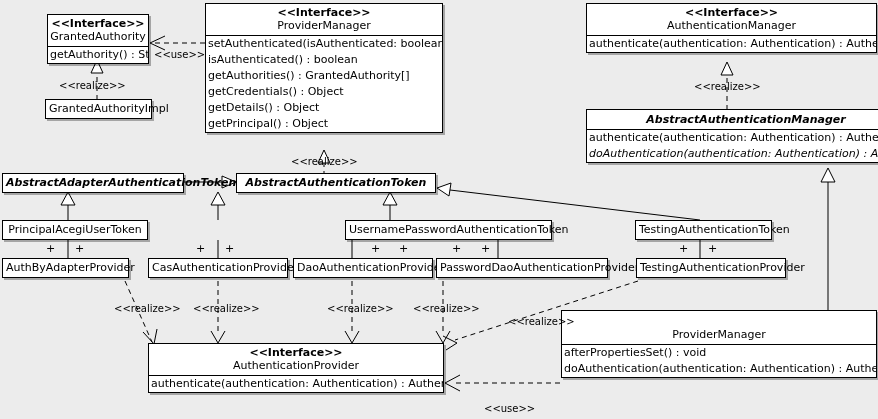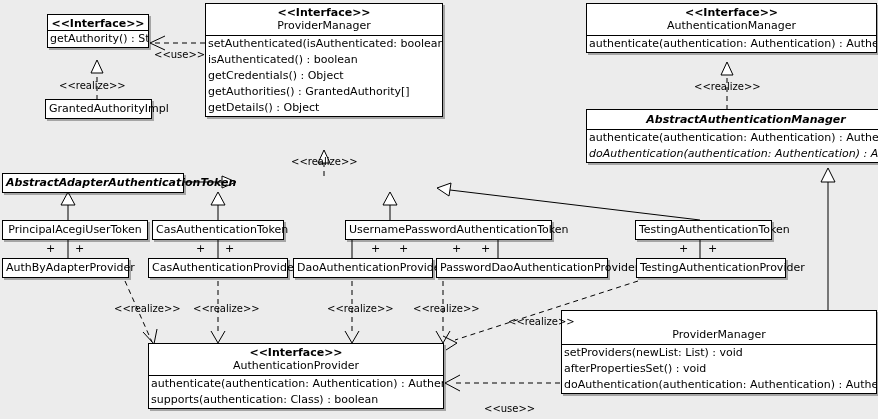--- a/index.html
+++ b/index.html
@@ -152,40 +152,42 @@
     <line class="dash" x1="218" y1="281" x2="218" y2="332"></line>
     <line class="dash" x1="352" y1="281" x2="352" y2="332"></line>
     <line class="dash" x1="443" y1="281" x2="443" y2="332"></line>
     <line class="dash" x1="638" y1="281" x2="455" y2="340"></line>
 
     <line class="dash" x1="560" y1="383" x2="452" y2="383"></line>
   </svg>
 
   <div class="uml-box" style="left:47px; top:14px; width:102px;">
     <div class="stereo">&lt;&lt;Interface&gt;&gt;</div>
+    <div class="uml-name">GrantedAuthority</div>
     <div class="divider"></div>
     <div class="members">
       <div class="member">getAuthority() : String</div>
     </div>
   </div>
 
   <div class="uml-box" style="left:45px; top:99px; width:107px;">
     <div class="plain-name">GrantedAuthorityImpl</div>
   </div>
 
   <div class="uml-box" style="left:205px; top:3px; width:238px;">
     <div class="stereo">&lt;&lt;Interface&gt;&gt;</div>
     <div class="uml-name">ProviderManager</div>
     <div class="divider"></div>
     <div class="members">
       <div class="member">setAuthenticated(isAuthenticated: boolean) : void</div>
       <div class="member">isAuthenticated() : boolean</div>
+      <div class="member">getAuthorities() : GrantedAuthority[]</div>
       <div class="member">getCredentials() : Object</div>
-      <div class="member">getAuthorities() : GrantedAuthority[]</div>
       <div class="member">getDetails() : Object</div>
+      <div class="member">getPrincipal() : Object</div>
     </div>
   </div>
 
   <div class="uml-box" style="left:586px; top:3px; width:291px;">
     <div class="stereo">&lt;&lt;Interface&gt;&gt;</div>
     <div class="uml-name">AuthenticationManager</div>
     <div class="divider"></div>
     <div class="members">
       <div class="member">authenticate(authentication: Authentication) : Authentication</div>
     </div>
@@ -197,28 +199,28 @@
     <div class="members">
       <div class="member">authenticate(authentication: Authentication) : Authentication</div>
       <div class="member italic">doAuthentication(authentication: Authentication) : Authentication</div>
     </div>
   </div>
 
   <div class="uml-box" style="left:2px; top:173px; width:182px;">
     <div class="plain-name italic" style="font-style:italic; font-weight:bold;">AbstractAdapterAuthenticationToken</div>
   </div>
 
+  <div class="uml-box" style="left:236px; top:173px; width:200px;">
+    <div class="plain-name italic" style="font-style:italic; font-weight:bold;">AbstractAuthenticationToken</div>
+  </div>
 
   <div class="uml-box" style="left:2px; top:220px; width:146px;">
     <div class="plain-name">PrincipalAcegiUserToken</div>
   </div>
 
-  <div class="uml-box" style="left:152px; top:220px; width:132px;">
-    <div class="plain-name">CasAuthenticationToken</div>
-  </div>
 
   <div class="uml-box" style="left:345px; top:220px; width:207px;">
     <div class="plain-name">UsernamePasswordAuthenticationToken</div>
   </div>
 
   <div class="uml-box" style="left:635px; top:220px; width:137px;">
     <div class="plain-name">TestingAuthenticationToken</div>
   </div>
 
   <div class="uml-box" style="left:2px; top:258px; width:127px;">
@@ -240,29 +242,27 @@
   <div class="uml-box" style="left:636px; top:258px; width:150px;">
     <div class="plain-name">TestingAuthenticationProvider</div>
   </div>
 
   <div class="uml-box" style="left:148px; top:343px; width:296px;">
     <div class="stereo">&lt;&lt;Interface&gt;&gt;</div>
     <div class="uml-name">AuthenticationProvider</div>
     <div class="divider"></div>
     <div class="members">
       <div class="member">authenticate(authentication: Authentication) : Authentication</div>
-      <div class="member">supports(authentication: Class) : boolean</div>
     </div>
   </div>
 
   <div class="uml-box" style="left:561px; top:310px; width:316px;">
     <div class="uml-name" style="padding-top:17px; font-style:normal; font-weight:normal;">ProviderManager</div>
     <div class="divider"></div>
     <div class="members">
-      <div class="member">setProviders(newList: List) : void</div>
       <div class="member">afterPropertiesSet() : void</div>
       <div class="member">doAuthentication(authentication: Authentication) : Authentication</div>
     </div>
   </div>
 
   <svg class="wires wires-top" viewBox="0 0 878 419">
 
     <path class="ln" d="M 143 332 L 154 344 L 157 329"></path>
     <path class="ln" d="M 211 331 L 218 343 L 225 331"></path>
     <path class="ln" d="M 345 331 L 352 343 L 359 331"></path>

